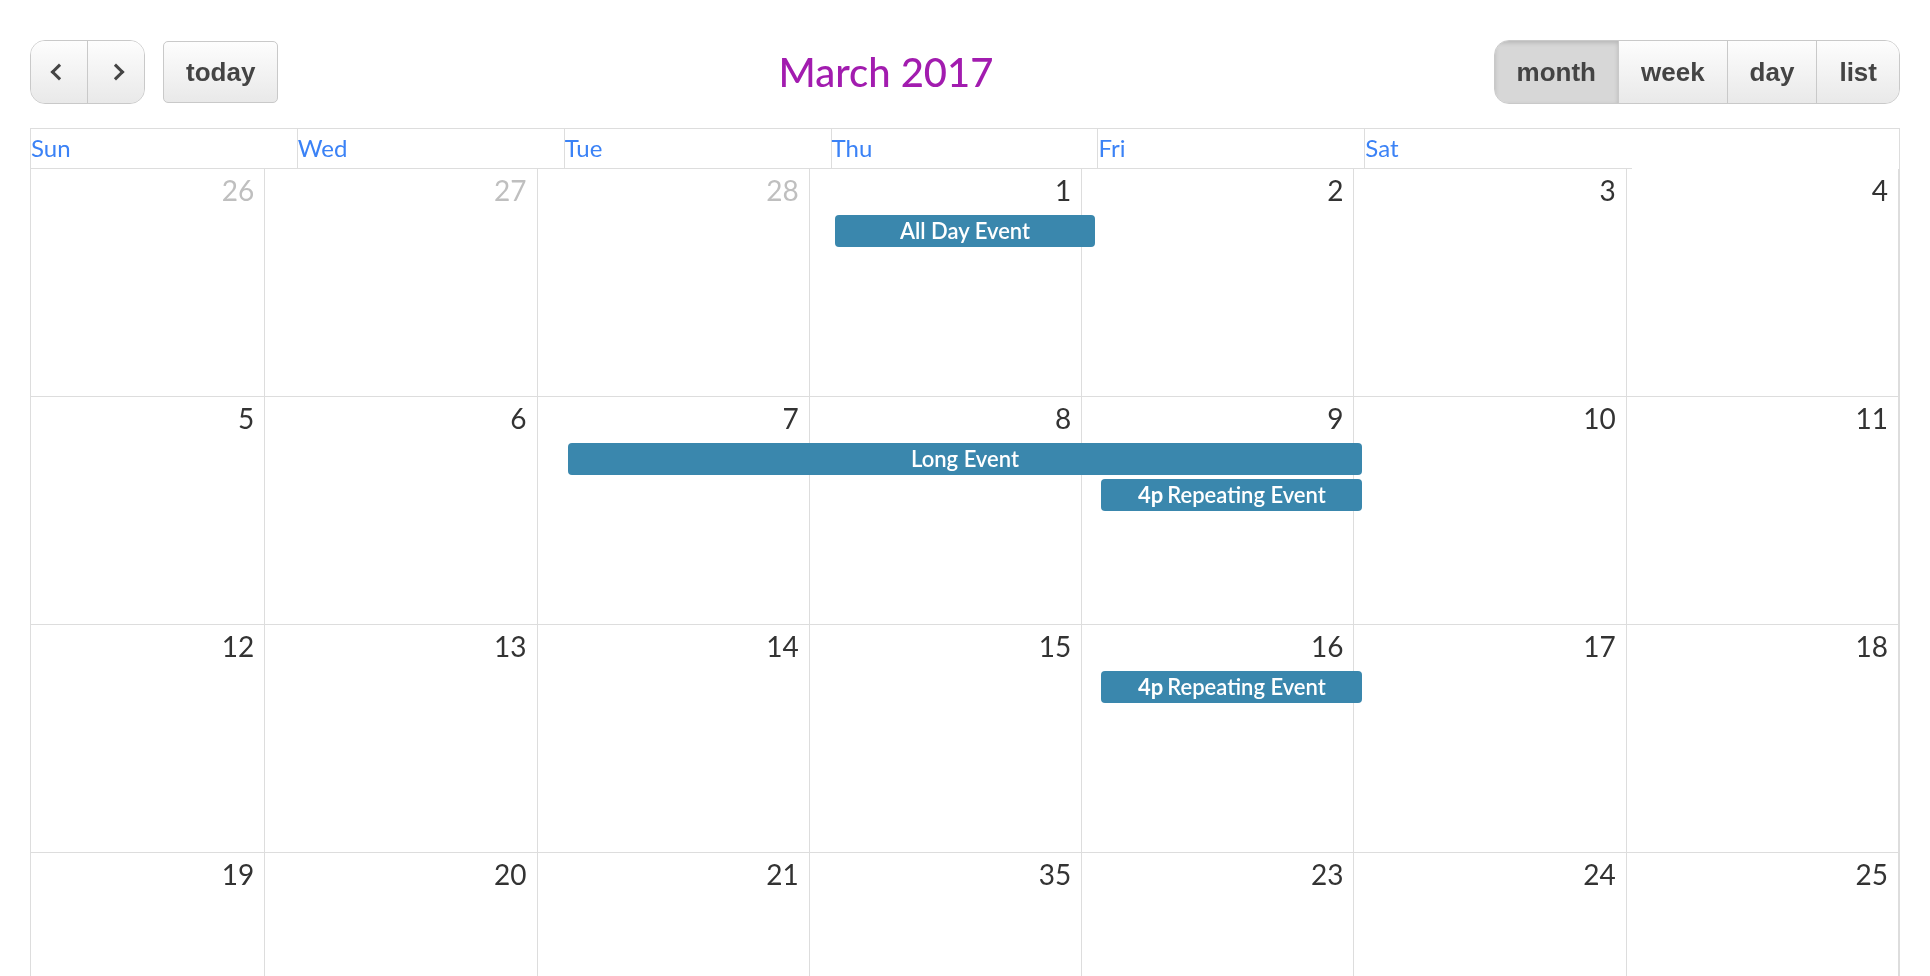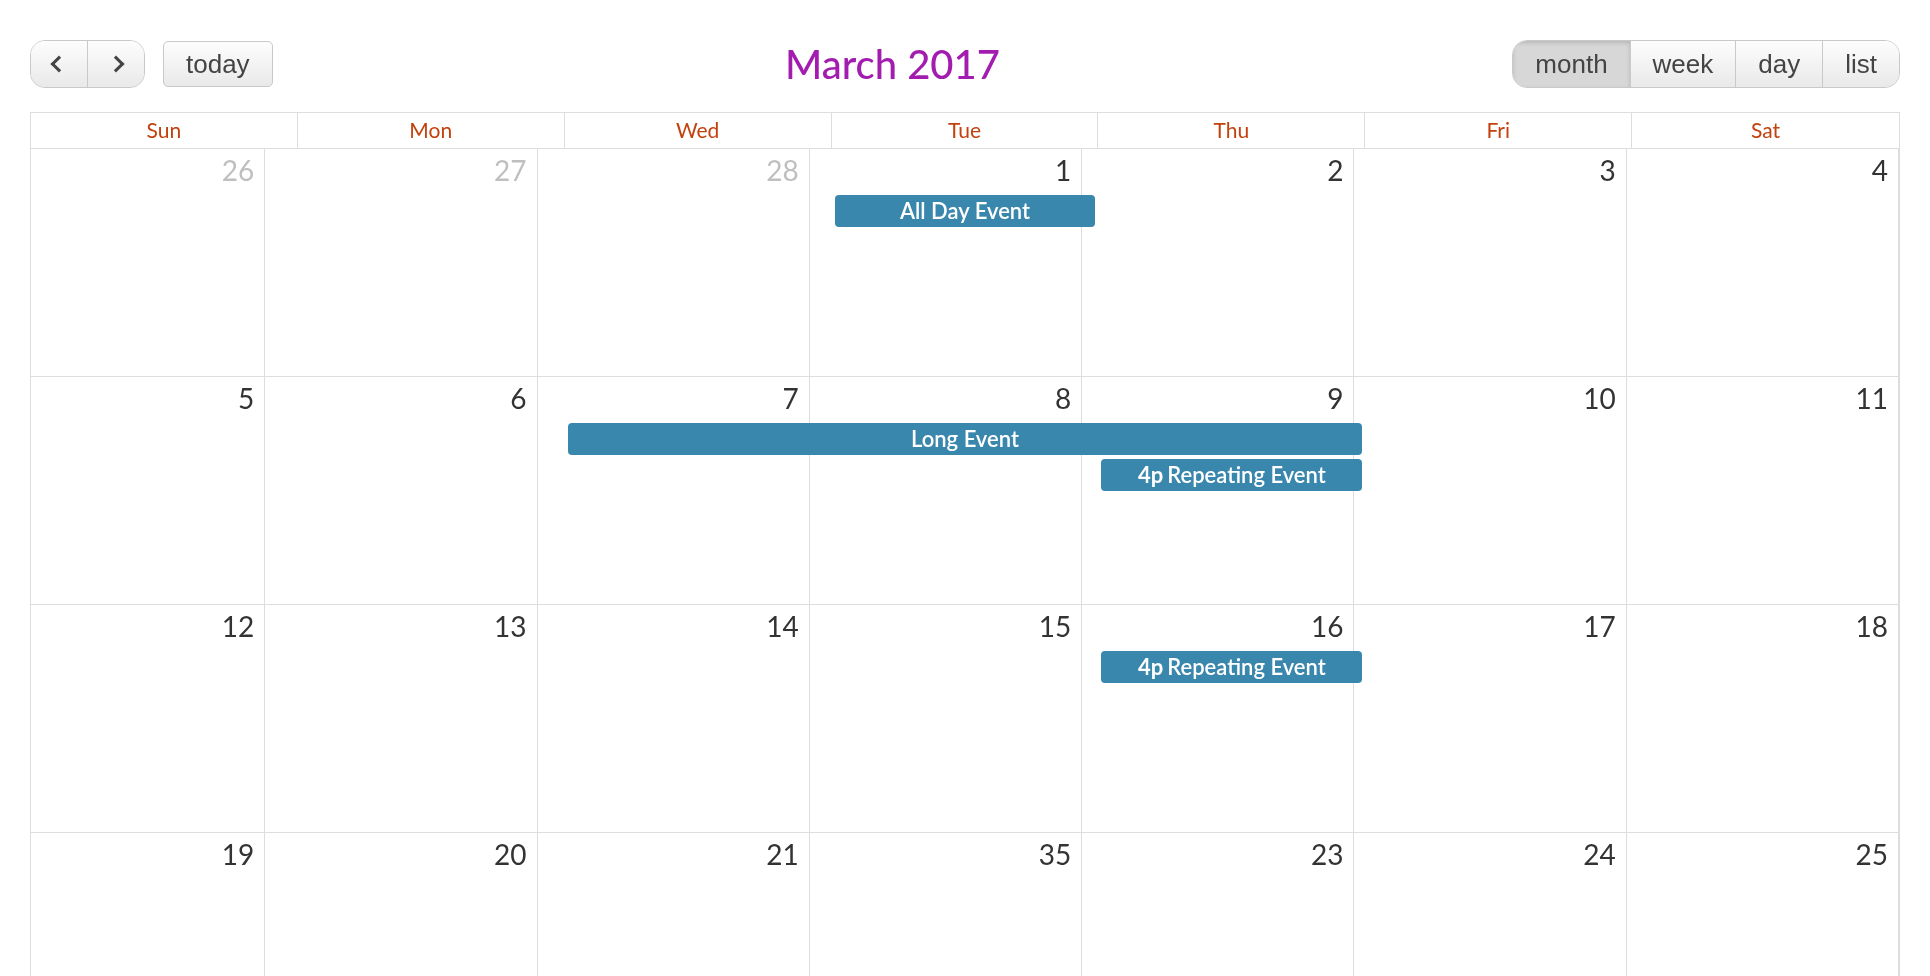--- a/index.html
+++ b/index.html
@@ -24,27 +24,28 @@
     border:1px solid #c9c9c9;
     border-radius:15px;
     overflow:hidden;
     background:linear-gradient(#fdfdfd,#e9e9e9);
     box-shadow:0 1px 0 #fff inset;
   }
   .btn {
     display:inline-flex;
     align-items:center;
     justify-content:center;
-    height:46px;
+    height:62px;
     padding:0 22px;
     font-size:26px;
     color:#444;
     background:linear-gradient(#fdfdfd,#e9e9e9);
     border:none;
     cursor:pointer;
+    font-weight:bold;
   }
   .btn + .btn { border-left:1px solid #c9c9c9; }
   .btn.active {
     background:#d7d7d7;
     box-shadow:inset 0 2px 4px rgba(0,0,0,.15);
   }
   .btn.single { border:1px solid #c9c9c9; border-radius:5px; }
   .title {
     font-size:40px;
     color:#a21caf;
@@ -55,23 +56,22 @@
   .cal {
     border:1px solid #ddd;
     border-bottom:none;
     width:100%;
   }
   .head-row, .week-row {
     display:grid;
     grid-template-columns:repeat(7,1fr);
   }
   .head-cell {
-    text-align:center;
-    font-size:21px;
-    color:#c2410c;
+    font-size:24px;
+    color:#3b82f6;
     padding:4px 0 6px 0;
     border-bottom:1px solid #ddd;
     border-right:1px solid #ddd;
     font-weight:400;
   }
   .head-cell:last-child { border-right:none; }
   .week-row {
     position:relative;
     height:228px;
     border-bottom:1px solid #ddd;
@@ -152,21 +152,20 @@
       <button class="btn active">month</button>
       <button class="btn">week</button>
       <button class="btn">day</button>
       <button class="btn">list</button>
     </div>
   </div>
 
   <div class="cal">
     <div class="head-row" id="head-row">
         <div class="head-cell">Sun</div>
-        <div class="head-cell">Mon</div>
         <div class="head-cell">Wed</div>
         <div class="head-cell">Tue</div>
         <div class="head-cell">Thu</div>
         <div class="head-cell">Fri</div>
         <div class="head-cell">Sat</div>
       </div>
     <div id="weeks">
         <div class="week-row">
           <div class="day-cell">
             <div class="day-num muted">26</div>

